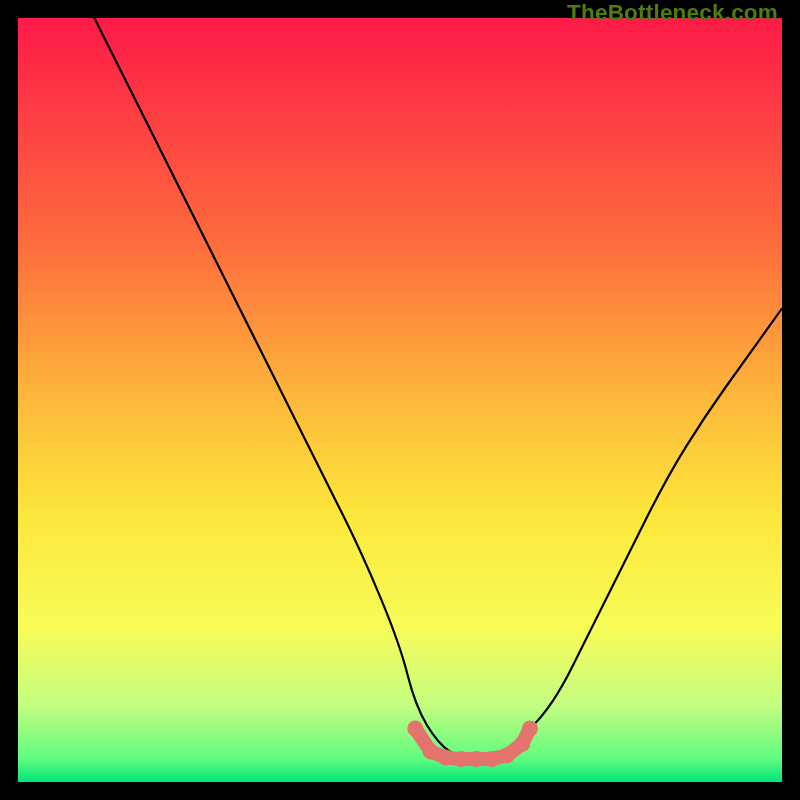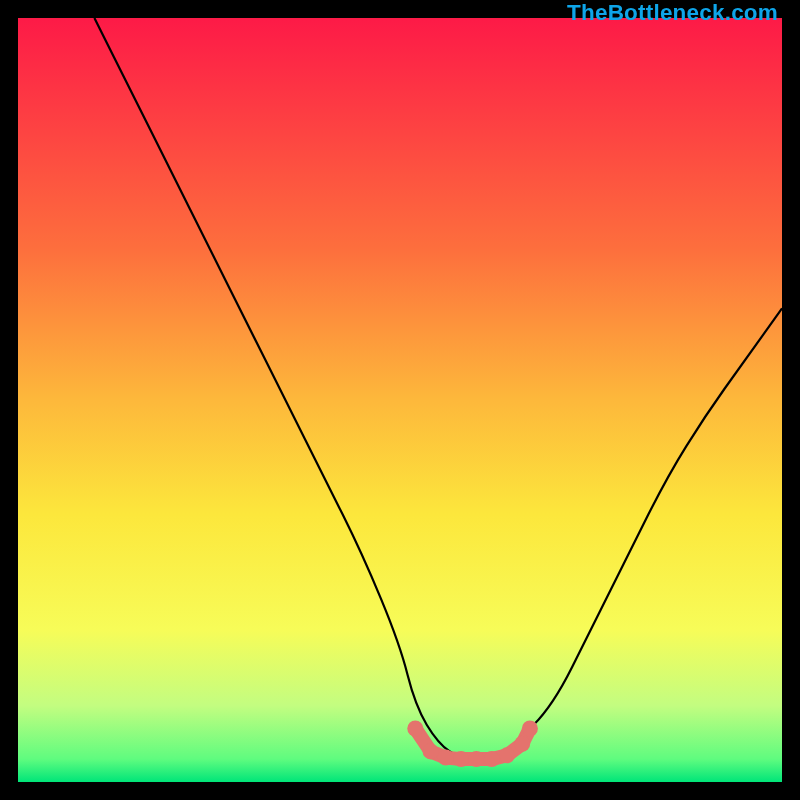--- a/index.html
+++ b/index.html
@@ -24,21 +24,21 @@
     top: 0;
     width: 764px;
     height: 764px;
   }
   .watermark {
     position: absolute;
     top: 0px;
     right: 22px;
     font-family: Arial, Helvetica, sans-serif;
     font-size: 22.5px;
-    color: #0ea5e9;
+    color: #4d7c0f;
     font-weight: 600;
     letter-spacing: 0.2px;
   }
 </style>
 </head>
 <body>
 
 <div class="frame">
   <svg class="plot-area" viewBox="0 0 764 764">
     <defs>

